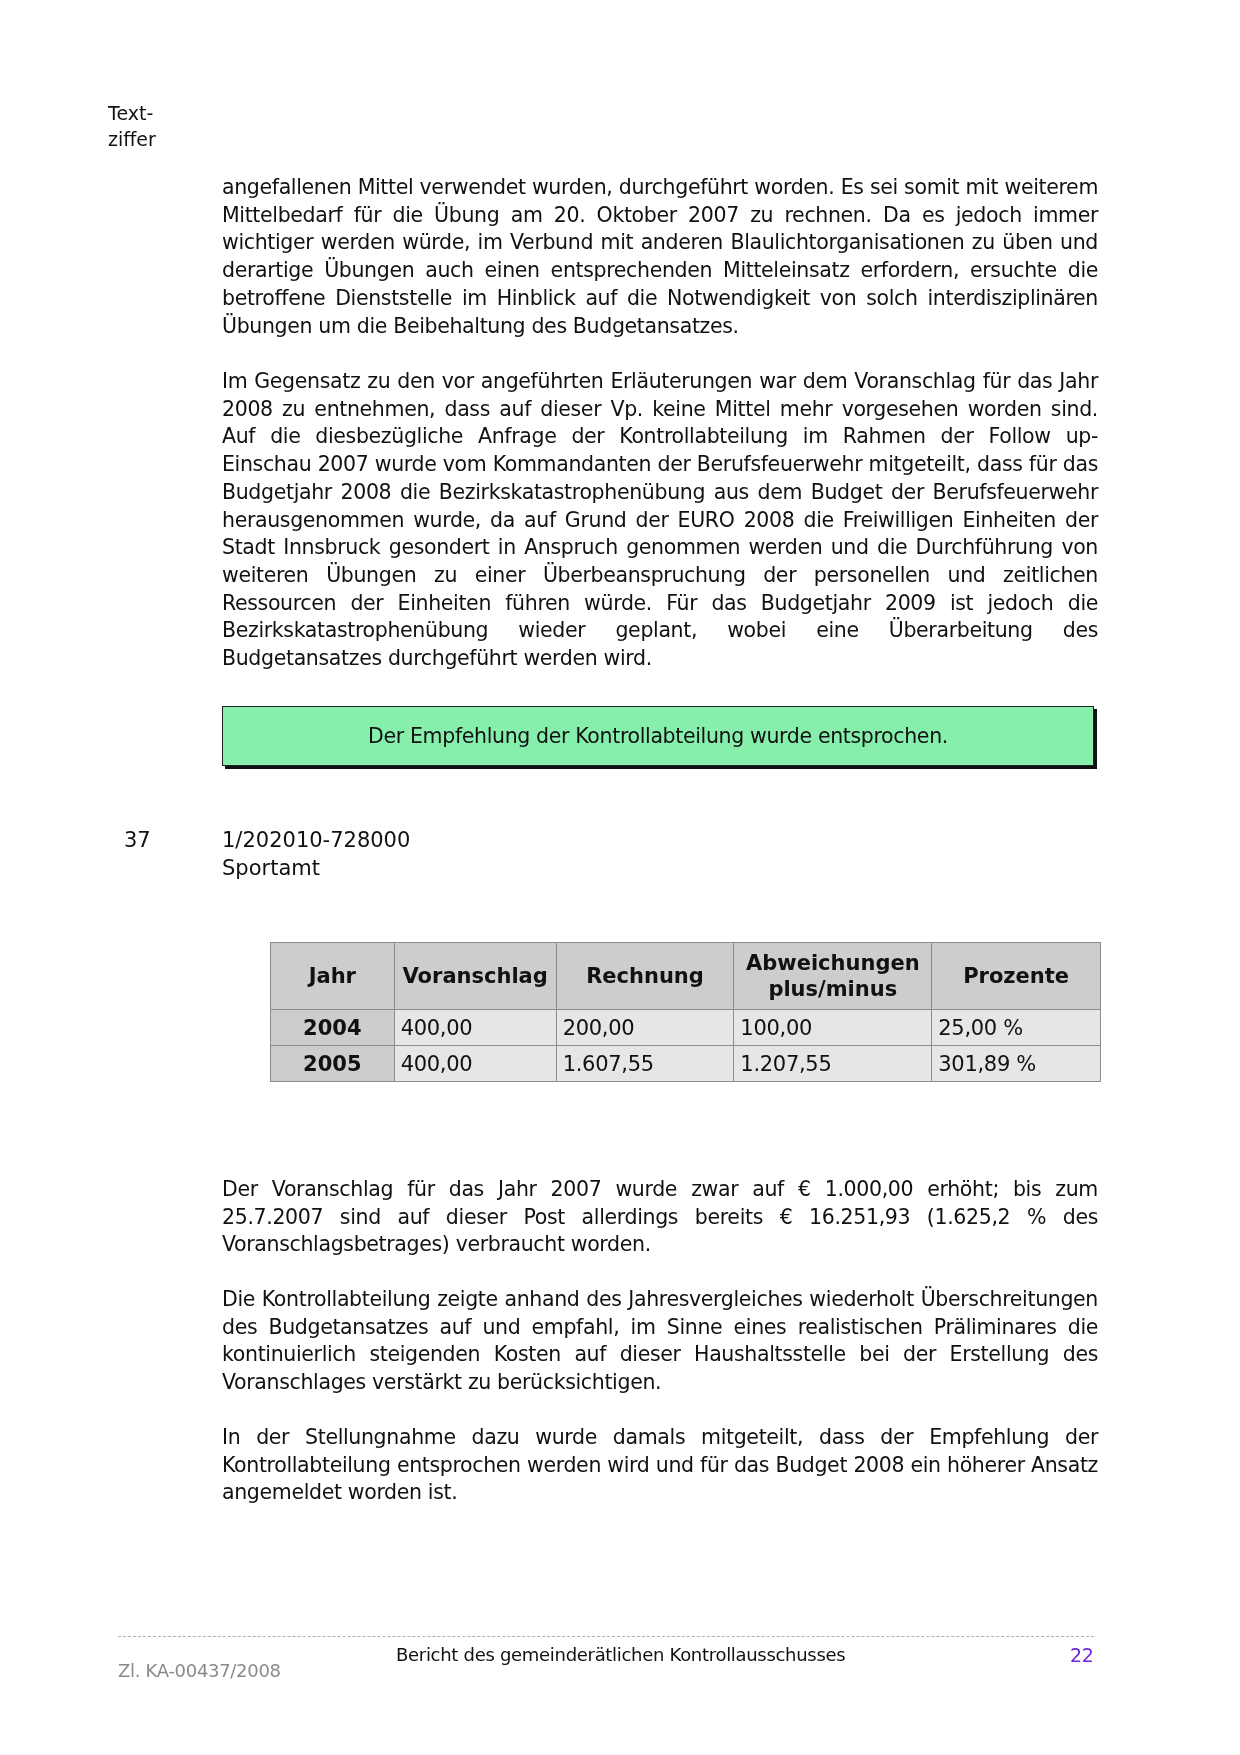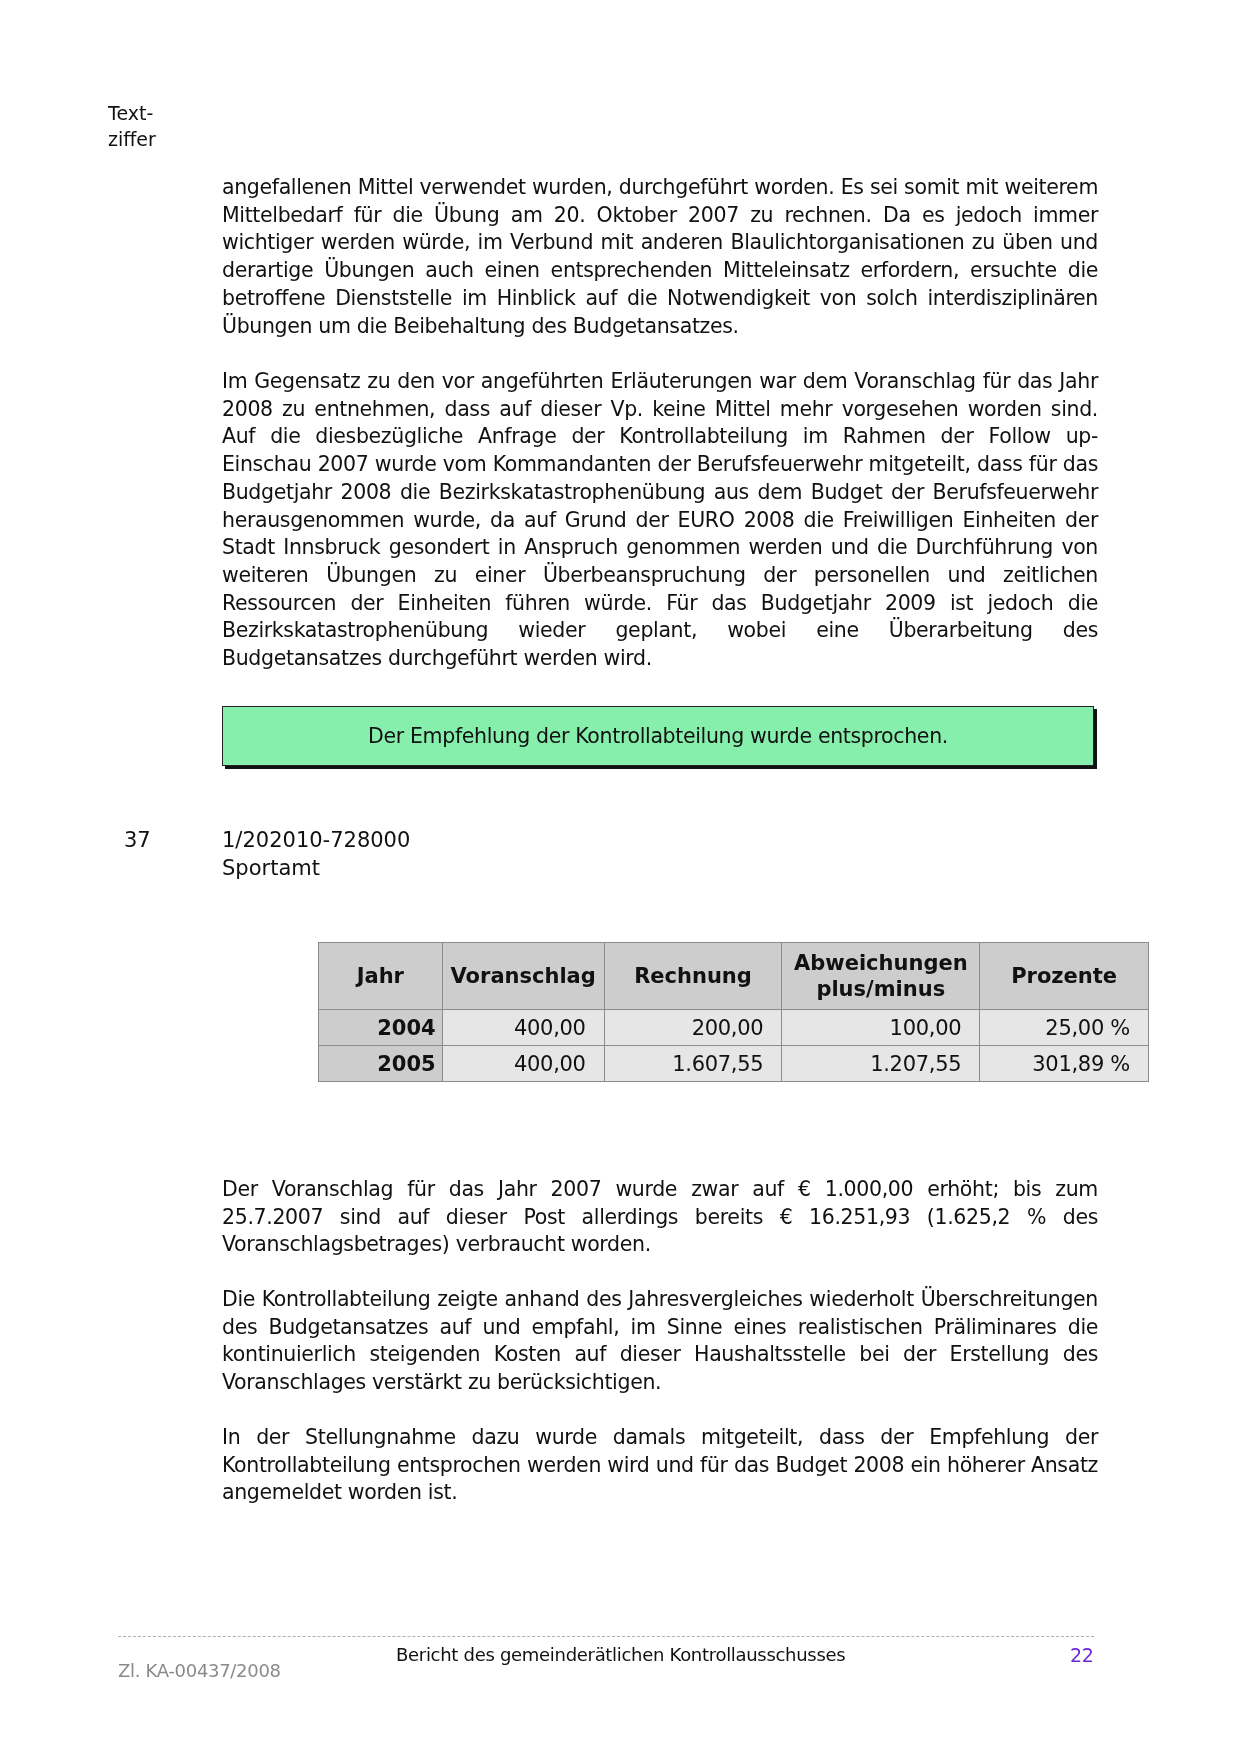--- a/index.html
+++ b/index.html
@@ -37,36 +37,35 @@
   }
   .item-head {
     position: absolute; left: 222px; top: 826px;
     font-size: 21px; line-height: 28px;
   }
   table.budget {
     position: absolute; left: 270px; top: 942px;
     width: 831px;
     border-collapse: collapse;
     font-size: 21px;
-    margin-left: 48px;
   }
   table.budget th, table.budget td {
     border: 1px solid #8c8c8c;
   }
   table.budget th {
     background: #cdcdcd; font-weight: bold; height: 66px; padding: 0 6px;
     text-align: center; line-height: 26px;
   }
   table.budget td {
-    height: 35px; padding: 0 18px 0 6px; text-align: right;
+    height: 35px; padding: 0 18px 0 6px; text-align: left;
     background: #e6e6e6;
     letter-spacing: -0.3px;
   }
   table.budget td.year {
-    background: #cdcdcd; font-weight: bold; padding: 0 6px;
+    background: #cdcdcd; font-weight: bold; text-align: center; padding: 0 6px;
     letter-spacing: 0;
   }
   .footer-rule {
     position: absolute; left: 118px; top: 1636px; width: 976px;
     border-top: 1.5px dashed #b0b0b0;
   }
   .footer {
     position: absolute; top: 1644px; font-size: 18px; letter-spacing: -0.3px;
   }
   .footer.left { left: 118px; color: #8a8a8a; margin-top: 16px; }

